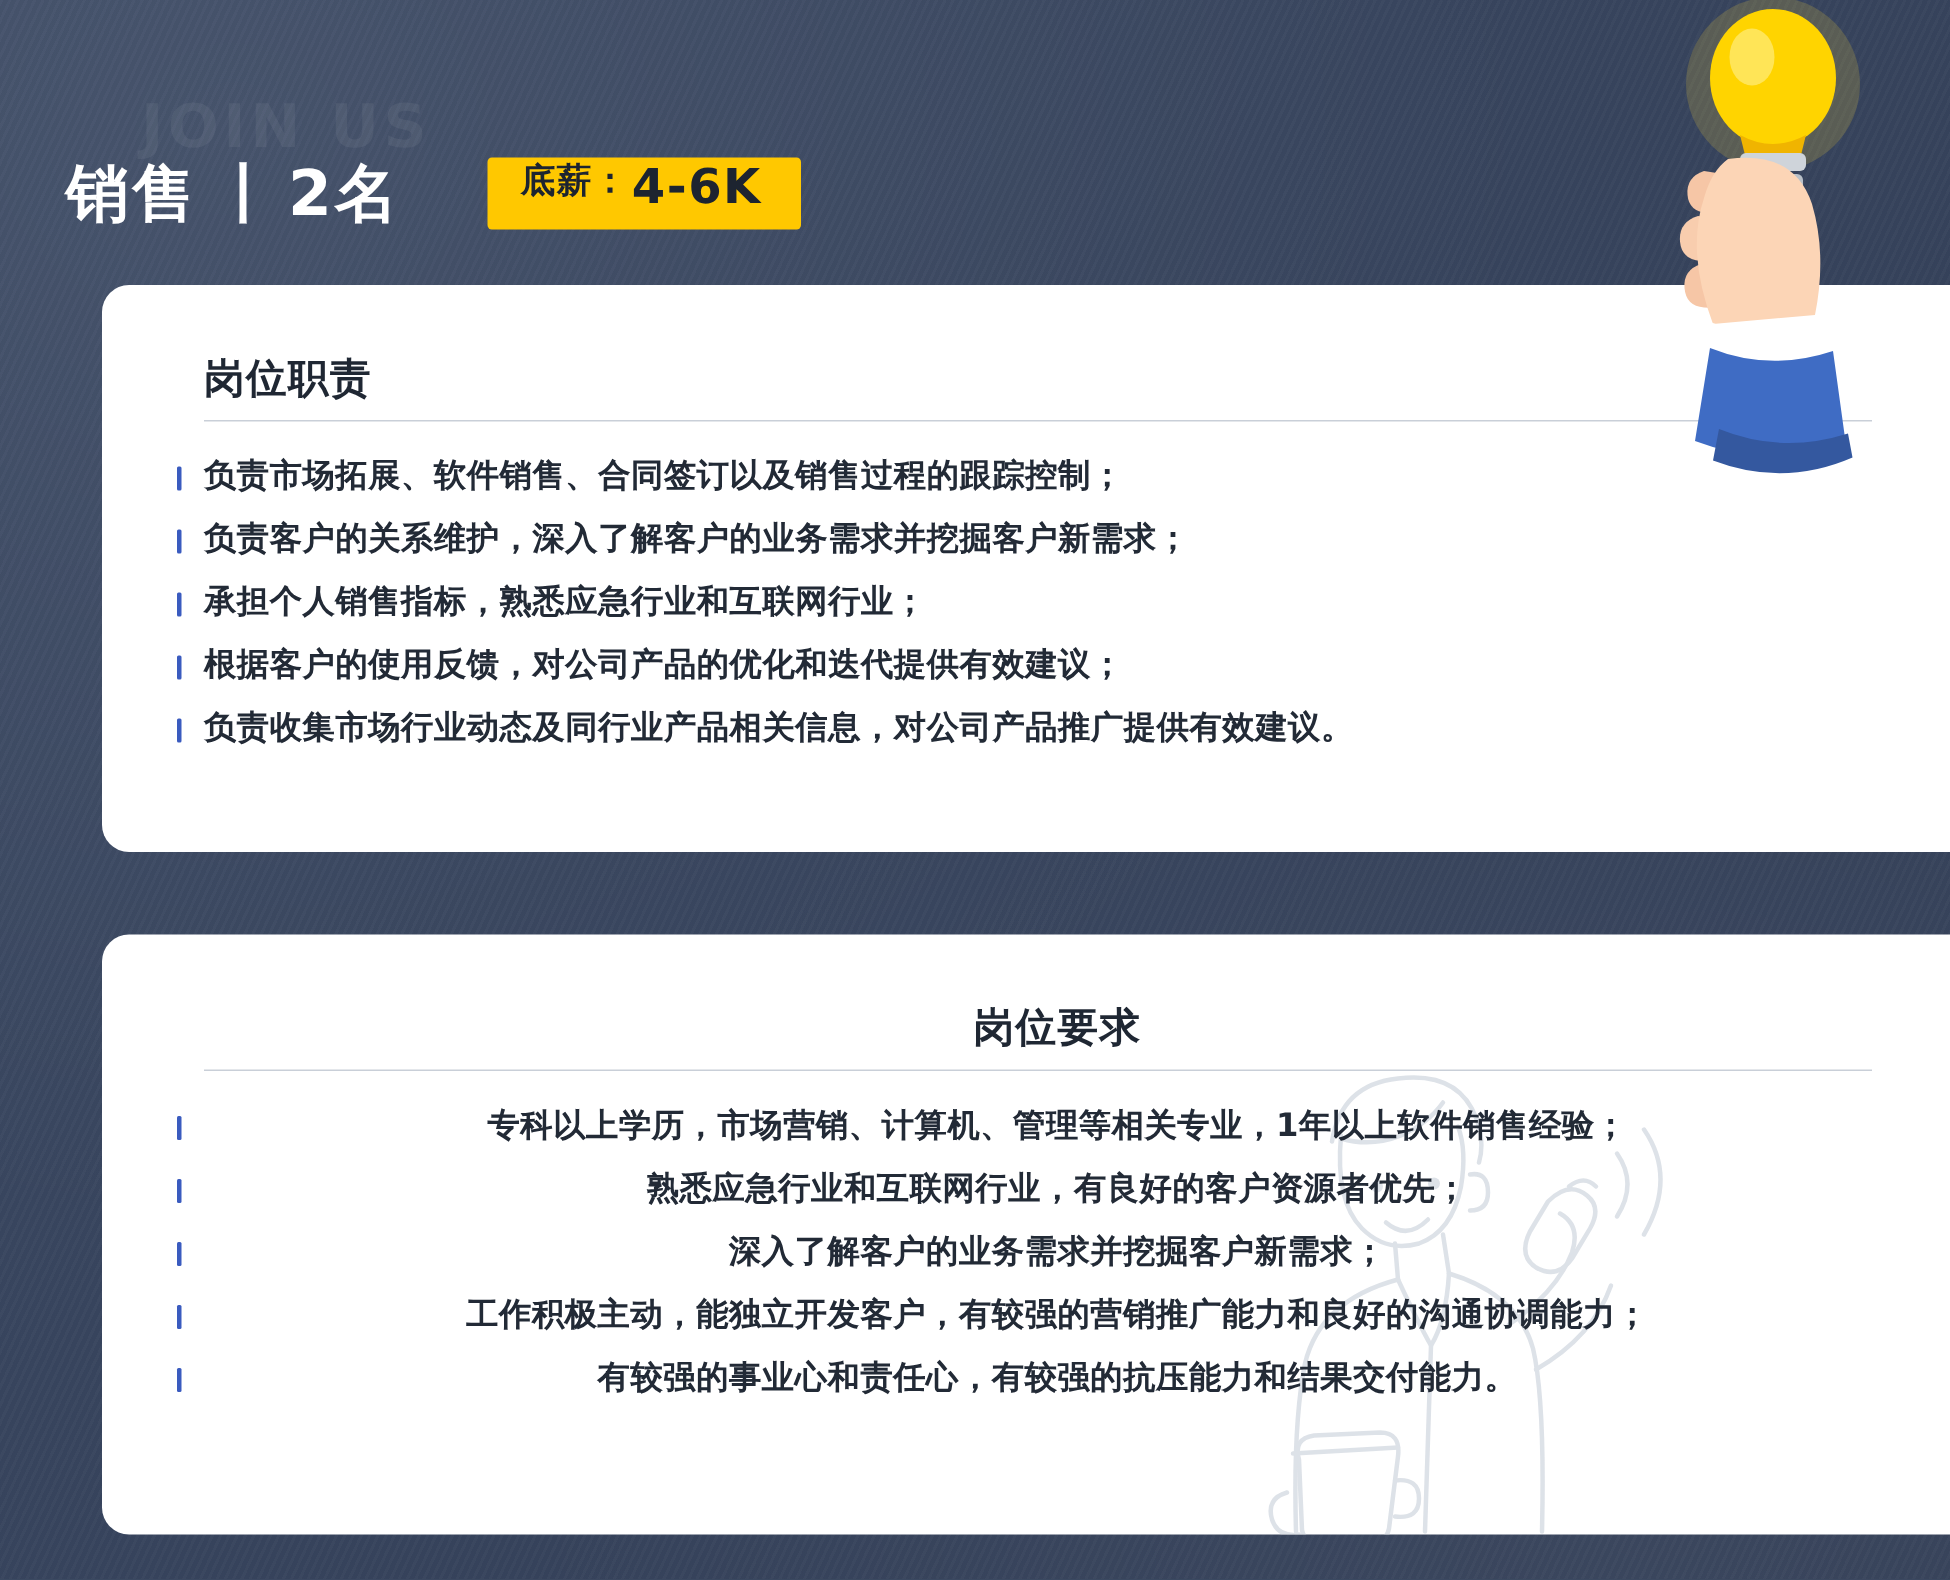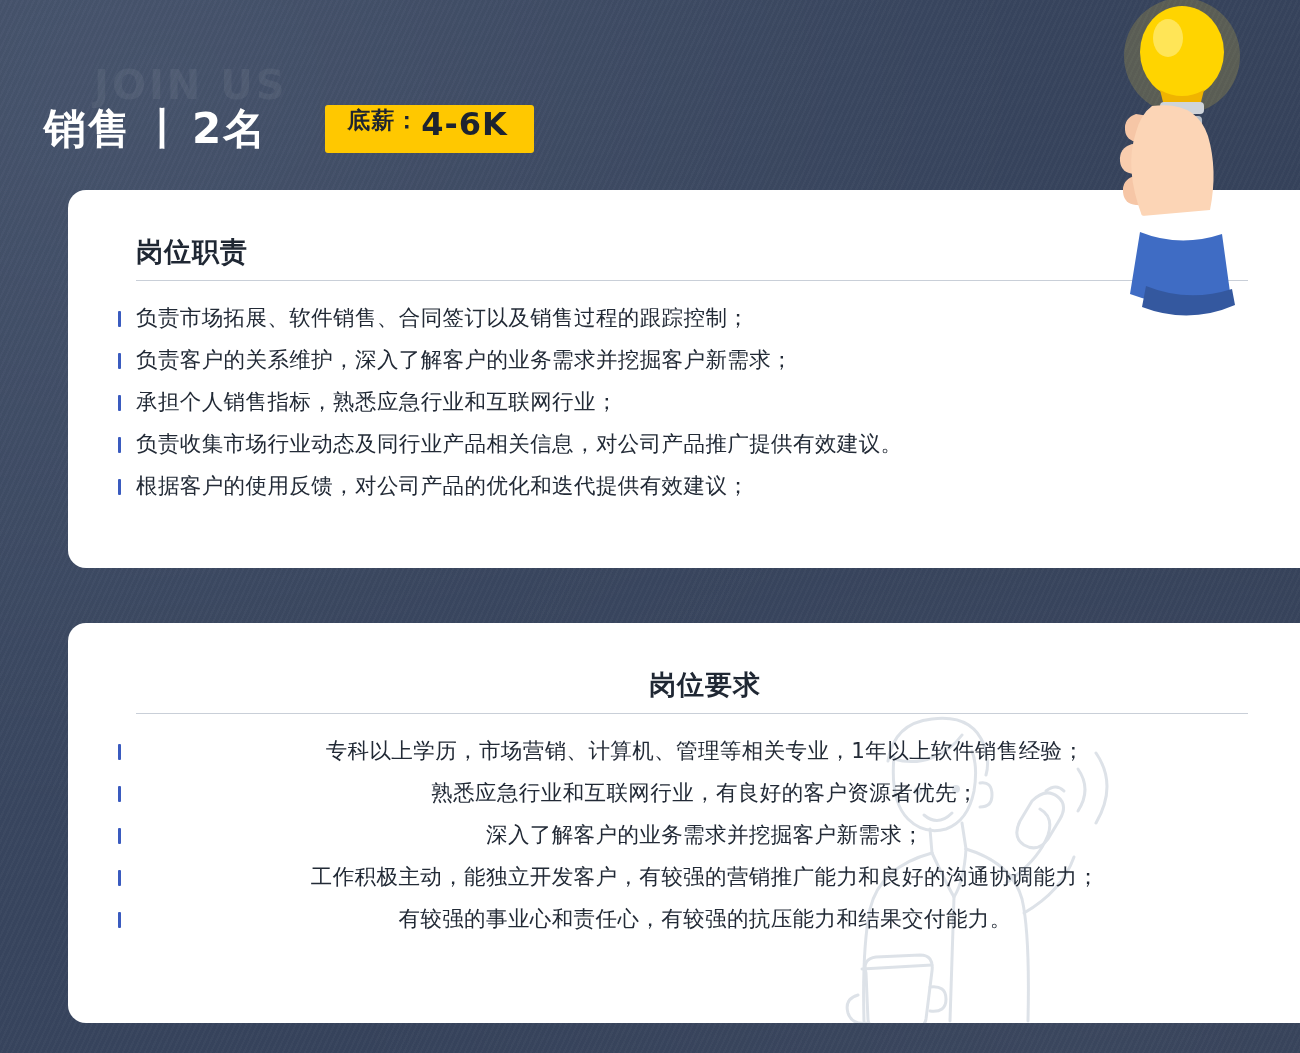--- a/index.html
+++ b/index.html
@@ -129,20 +129,21 @@
     padding: 0;
   }
   .bullet-list li {
     position: relative;
     font-size: 21.5px;
     line-height: 1.95;
     color: #222a36;
     padding-left: 22px;
     letter-spacing: 0.4px;
     white-space: nowrap;
+    font-weight: bold;
   }
   .bullet-list li::before {
     content: "";
     position: absolute;
     left: 4px;
     top: 14px;
     width: 3px;
     height: 16px;
     background: #3a5bbf;
     border-radius: 1px;
@@ -214,22 +215,22 @@
   </svg>
 
   <div class="card" id="card-duty">
     <div class="card-inner">
       <div class="card-heading">岗位职责</div>
       <div class="heading-rule"></div>
       <ul class="bullet-list">
         <li>负责市场拓展、软件销售、合同签订以及销售过程的跟踪控制；</li>
         <li>负责客户的关系维护，深入了解客户的业务需求并挖掘客户新需求；</li>
         <li>承担个人销售指标，熟悉应急行业和互联网行业；</li>
+        <li>根据客户的使用反馈，对公司产品的优化和迭代提供有效建议；</li>
         <li>负责收集市场行业动态及同行业产品相关信息，对公司产品推广提供有效建议。</li>
-        <li>根据客户的使用反馈，对公司产品的优化和迭代提供有效建议；</li>
       </ul>
     </div>
   </div>
 
   <div class="card" id="card-req">
 
     <svg class="person-art" viewBox="0 0 330 350">
       <g fill="none" stroke="#d8dde4" stroke-width="3" stroke-linecap="round" stroke-linejoin="round">
 
         <path d="M78 88 q6 -38 44 -42 q40 -5 52 26 q6 16 2 30"></path>

